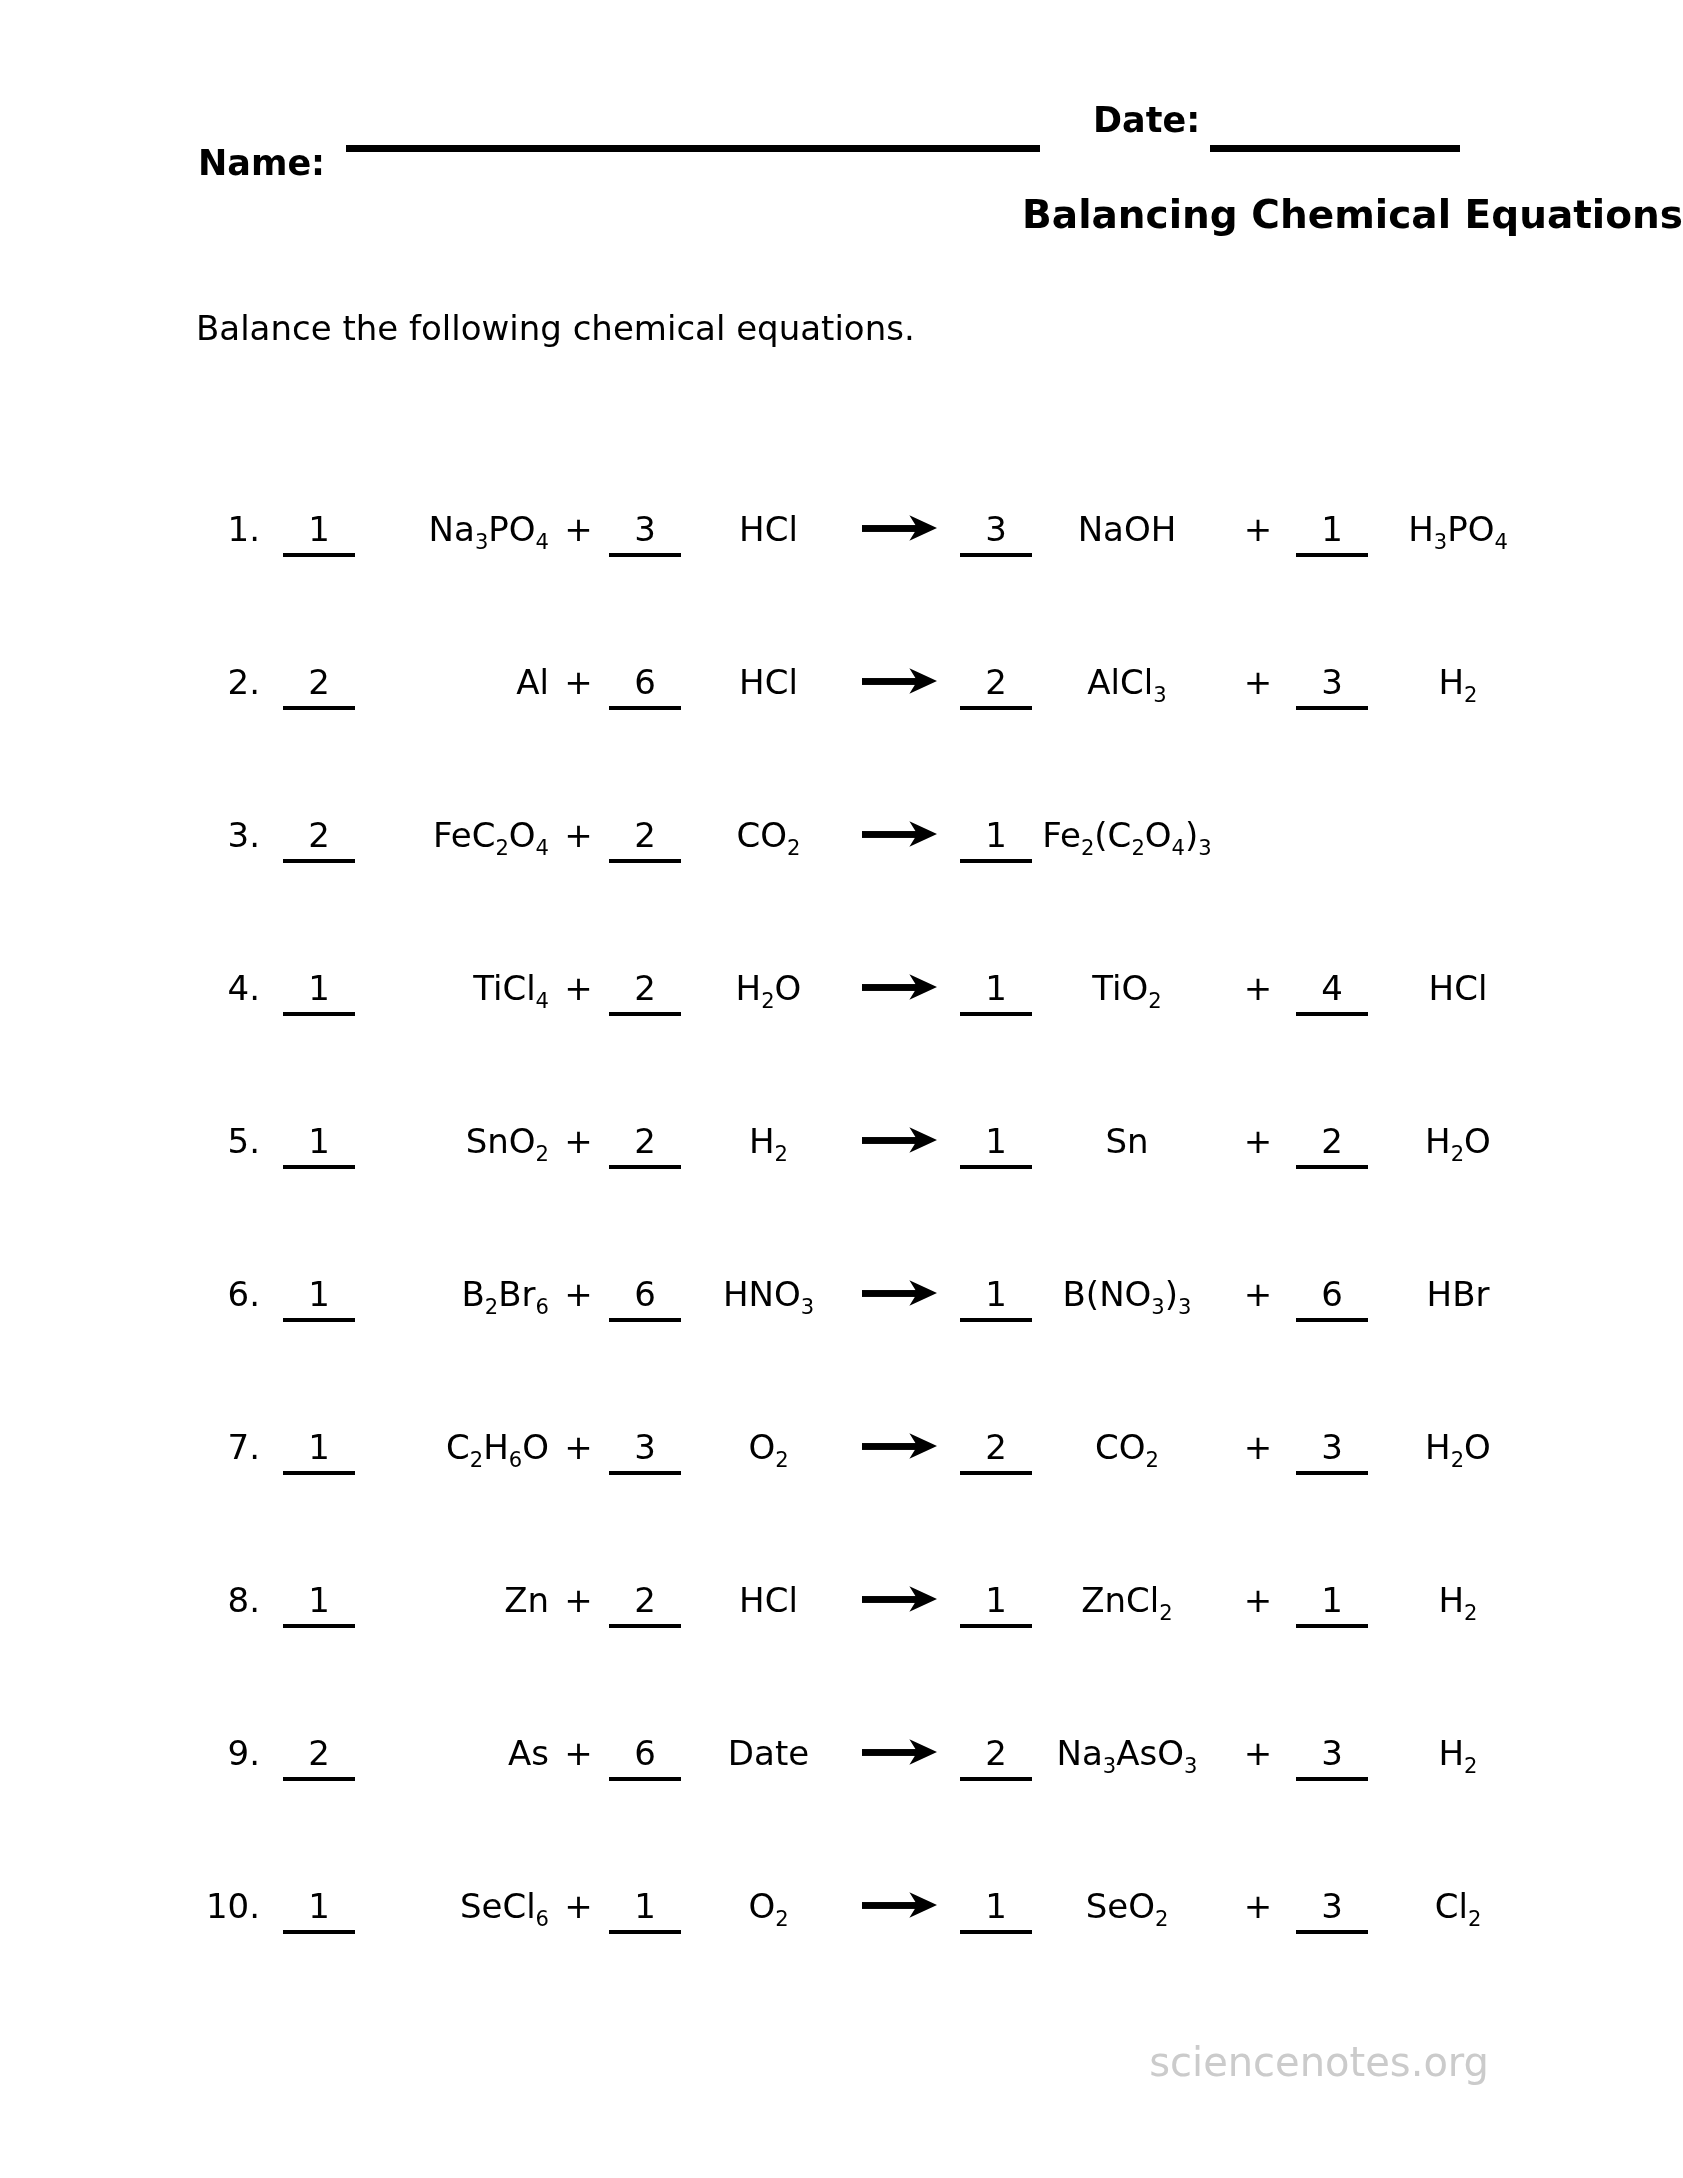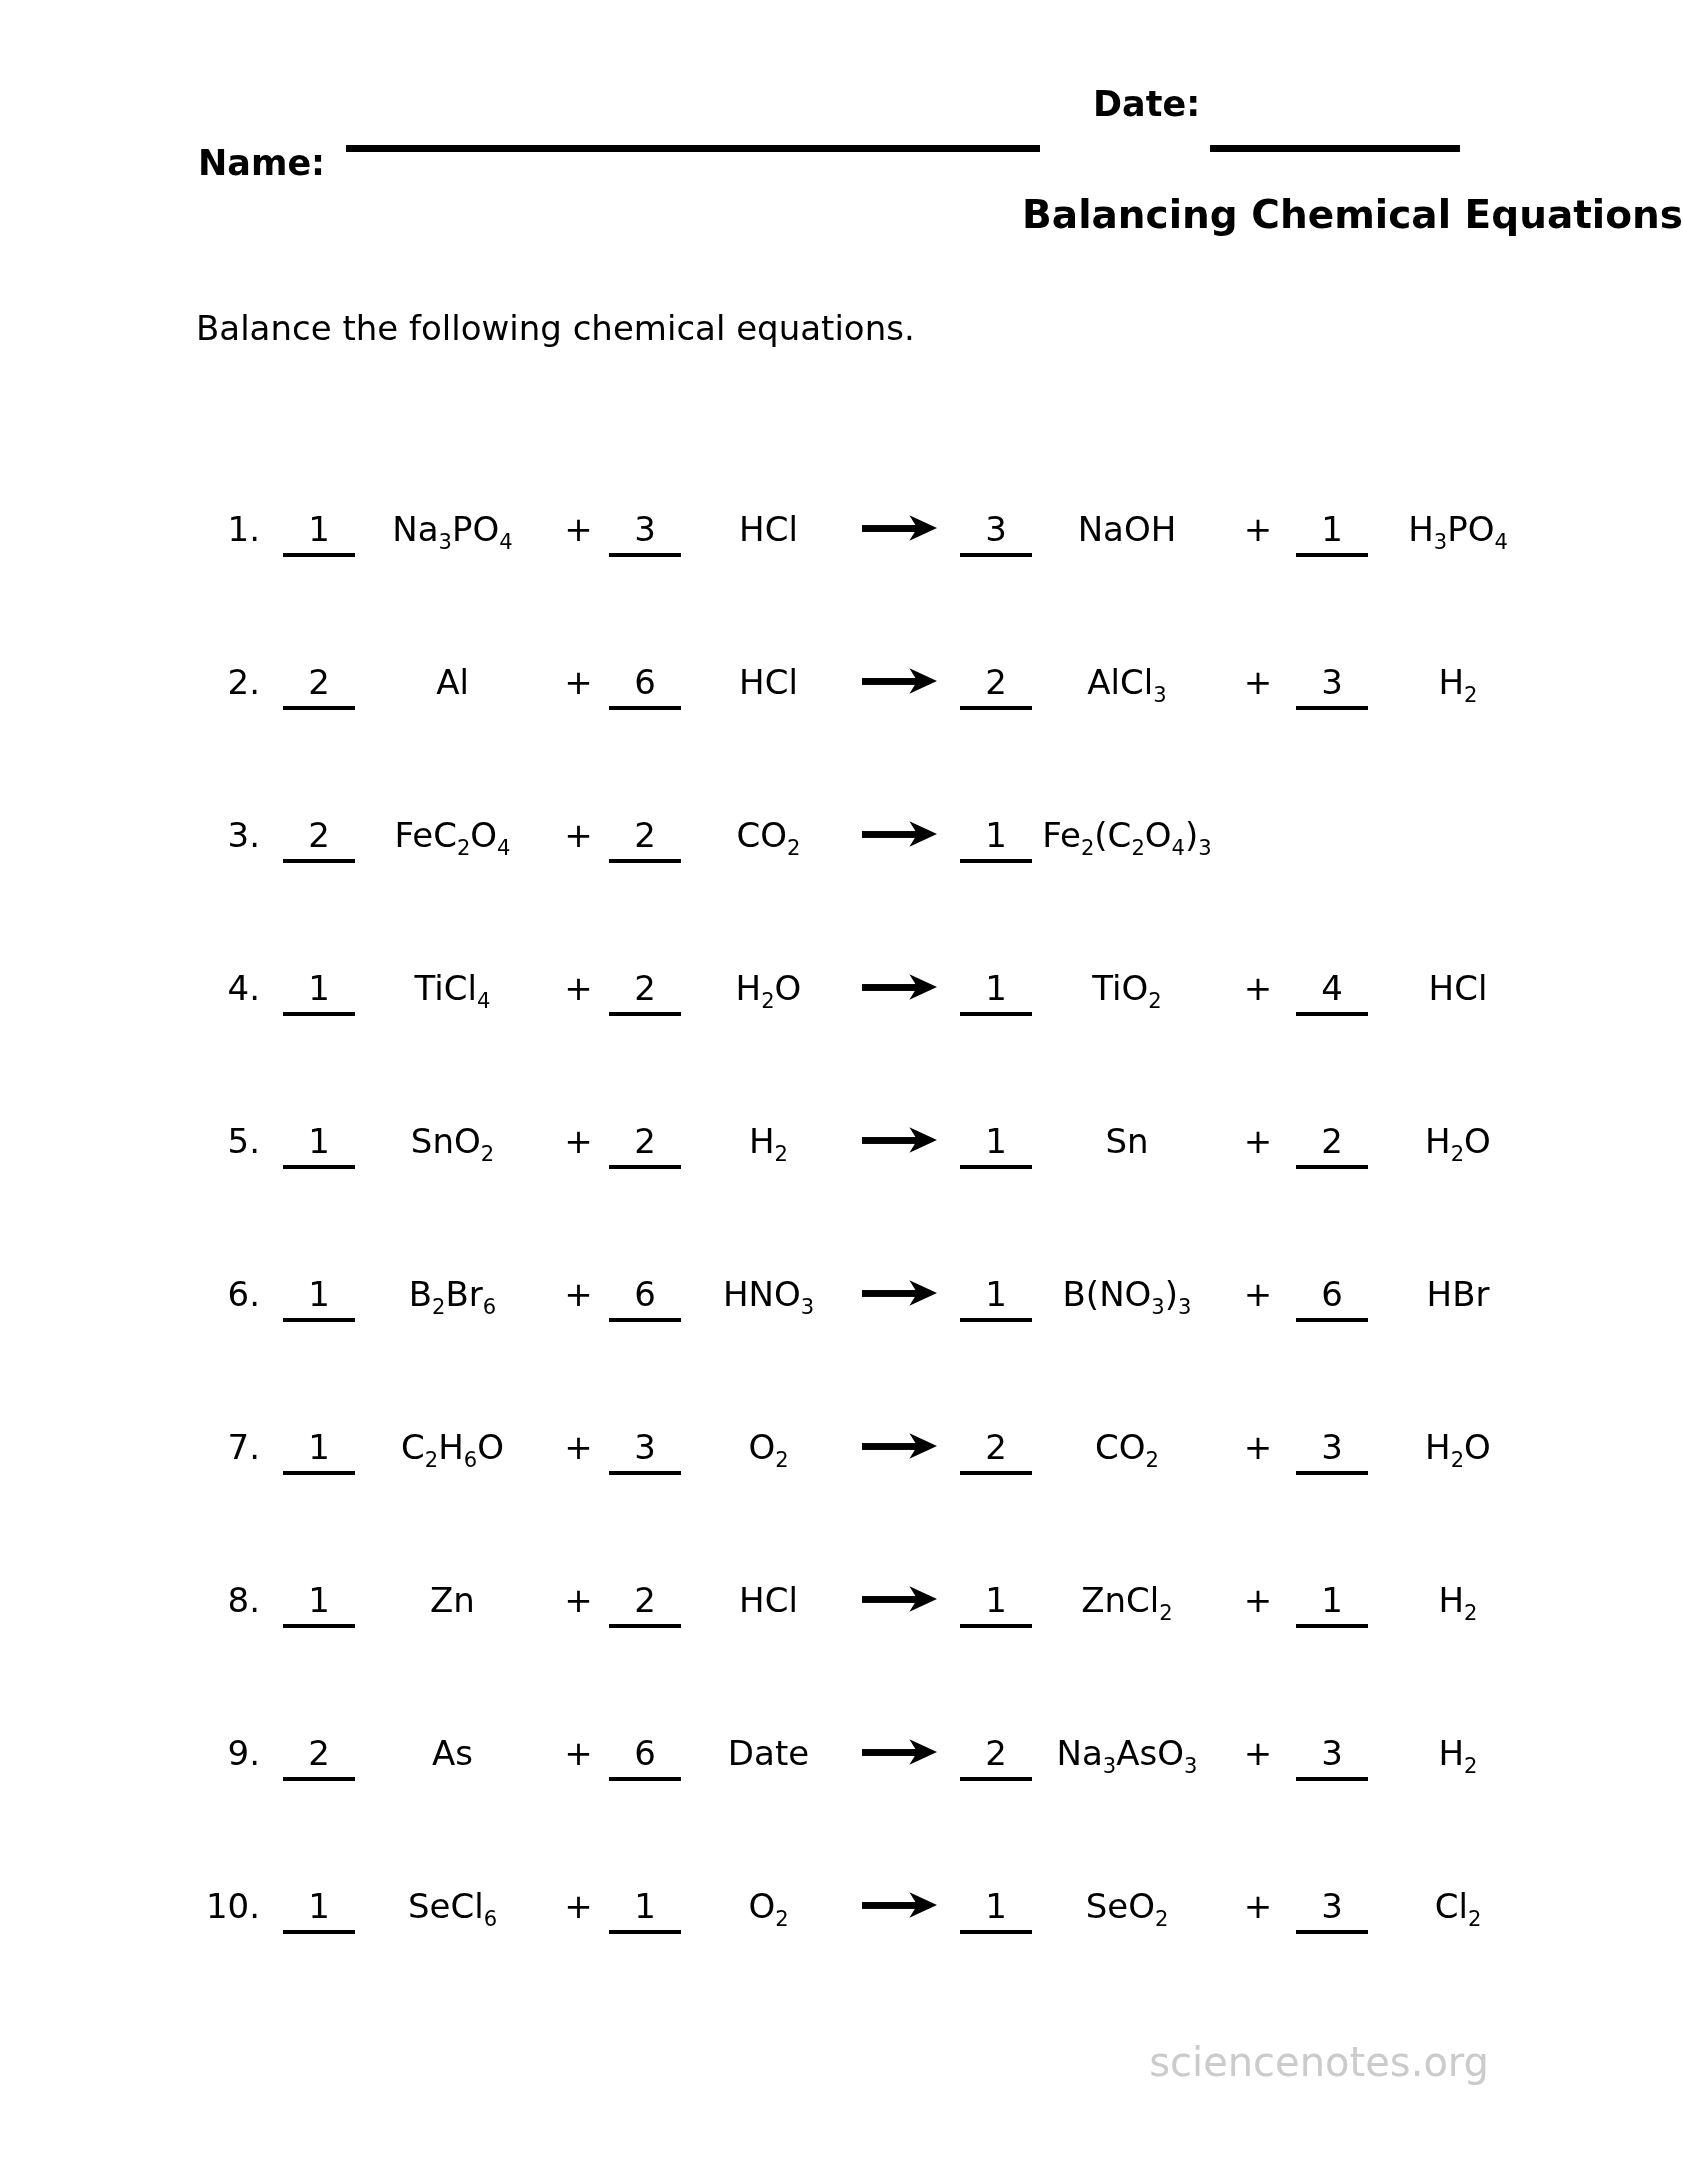--- a/index.html
+++ b/index.html
@@ -3,30 +3,30 @@
 <meta charset="utf-8">
 <style>
   html,body { margin:0; padding:0; }
   body {
     width:1683px; height:2178px; position:relative;
     background:#ffffff; color:#000000;
     font-family:"DejaVu Sans","Liberation Sans",sans-serif;
   }
   .name-label { position:absolute; left:198px; top:100px; font-size:35px; font-weight:bold;margin-top:43px; }
   .name-underline { position:absolute; left:346px; top:145px; width:694px; height:7px; background:#000; }
-  .date-label { position:absolute; left:1093px; top:84px; font-size:35px; font-weight:bold; }
+  .date-label { position:absolute; left:1093px; top:100px; font-size:35px; font-weight:bold; }
   .date-underline { position:absolute; left:1210px; top:145px; width:250px; height:7px; background:#000; }
   .title { position:absolute; left:0; right:0; top:192px; text-align:right; font-size:39px; font-weight:bold; }
   .instructions { position:absolute; left:196px; top:308px; font-size:34px; }
   .equations { position:absolute; left:198px; top:509px; width:1386px; }
   .eq-row { display:flex; align-items:baseline; line-height:41px; font-size:34px; margin-bottom:105px; white-space:nowrap; }
   .cell { flex:none; text-align:center; box-sizing:border-box; }
   .c-num    { width:84px;  text-align:right; padding-right:22px; }
   .c-blank1 { width:74px; }
-  .c-f1     { width:193px; }
+  .c-f1     { width:193px;text-align:right; }
   .c-plus1  { width:59px; }
   .c-blank2 { width:74px; }
   .c-f2     { width:173px; }
   .c-arrow  { width:89px; text-align:center; }
   .c-blank3 { width:89px;  padding-left:15px; }
   .c-f3     { width:188px; }
   .c-plus2  { width:74px; }
   .c-blank4 { width:74px; }
   .c-f4     { width:178px; }
   .blank-line { display:inline-block; min-width:72px; border-bottom:4px solid #000; padding-bottom:3px; }

